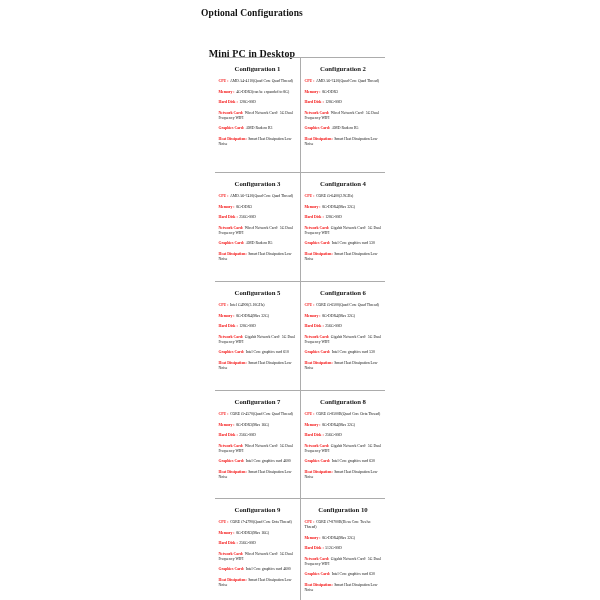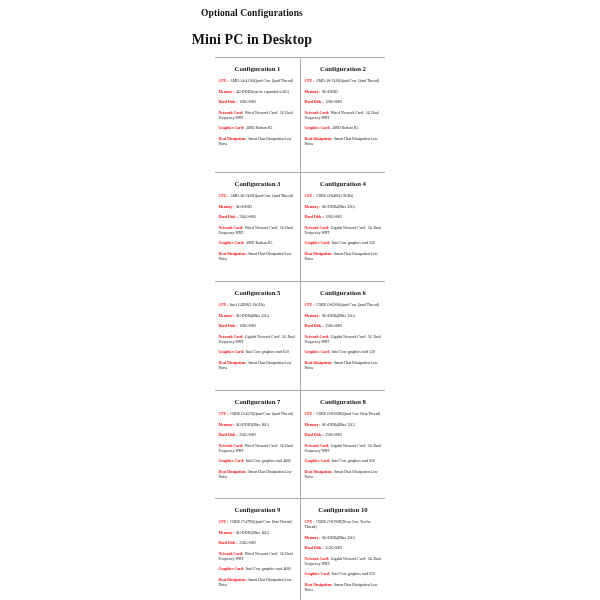--- a/index.html
+++ b/index.html
@@ -3,21 +3,21 @@
 <meta charset="utf-8">
 <style>
   html,body{margin:0;padding:0;}
   body{
     width:600px;height:600px;background:#ffffff;overflow:hidden;
     font-family:"Liberation Serif", serif;position:relative;
   }
   .hdr{position:absolute;left:0;width:504px;text-align:center;
        font-weight:bold;color:#121212;letter-spacing:.1px;}
   #hdr1{top:8px;font-size:9.5px;}
-  #hdr2{top:32px;font-size:14px;}
+  #hdr2{top:48px;font-size:10px;}
   .tbl{
     position:absolute;left:215px;top:57px;width:340px;
     transform:scale(0.5);transform-origin:0 0;
     display:grid;
     grid-template-columns:170px 170px;
     grid-template-rows:230px 218px 218px 216px 218px;
   }
   .cell{
     box-sizing:border-box;
     border-top:2px solid #acacac;

